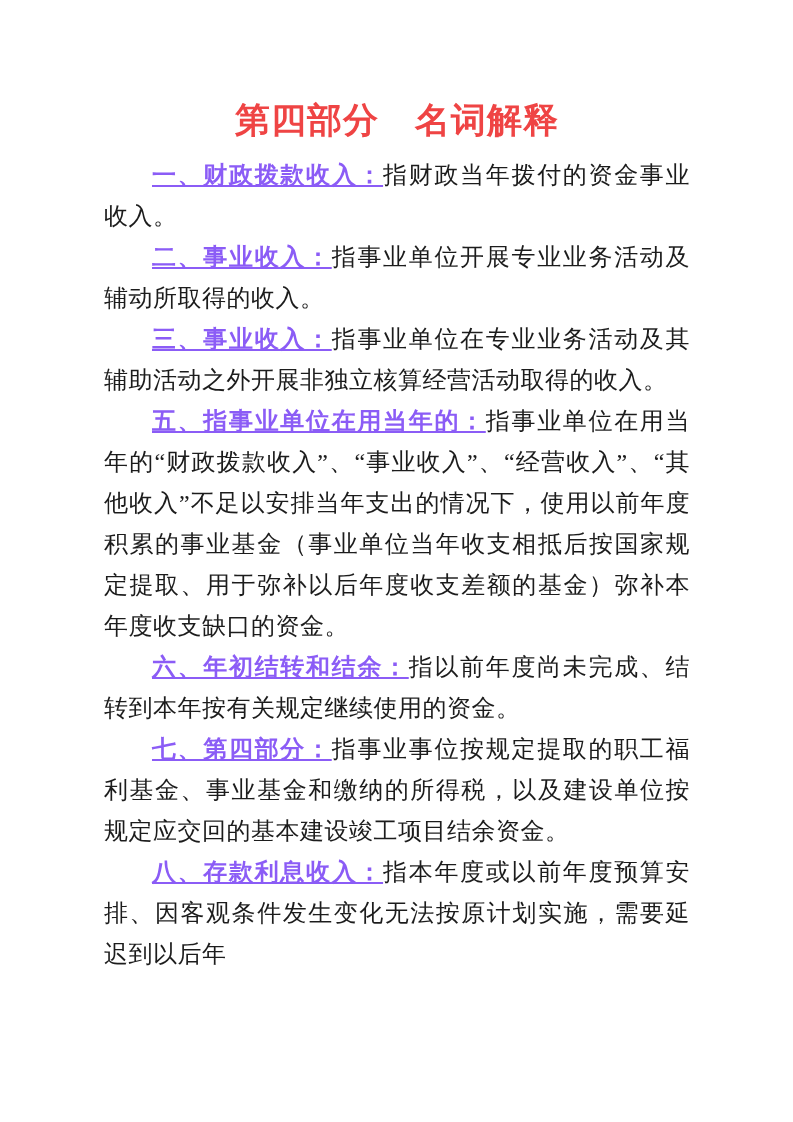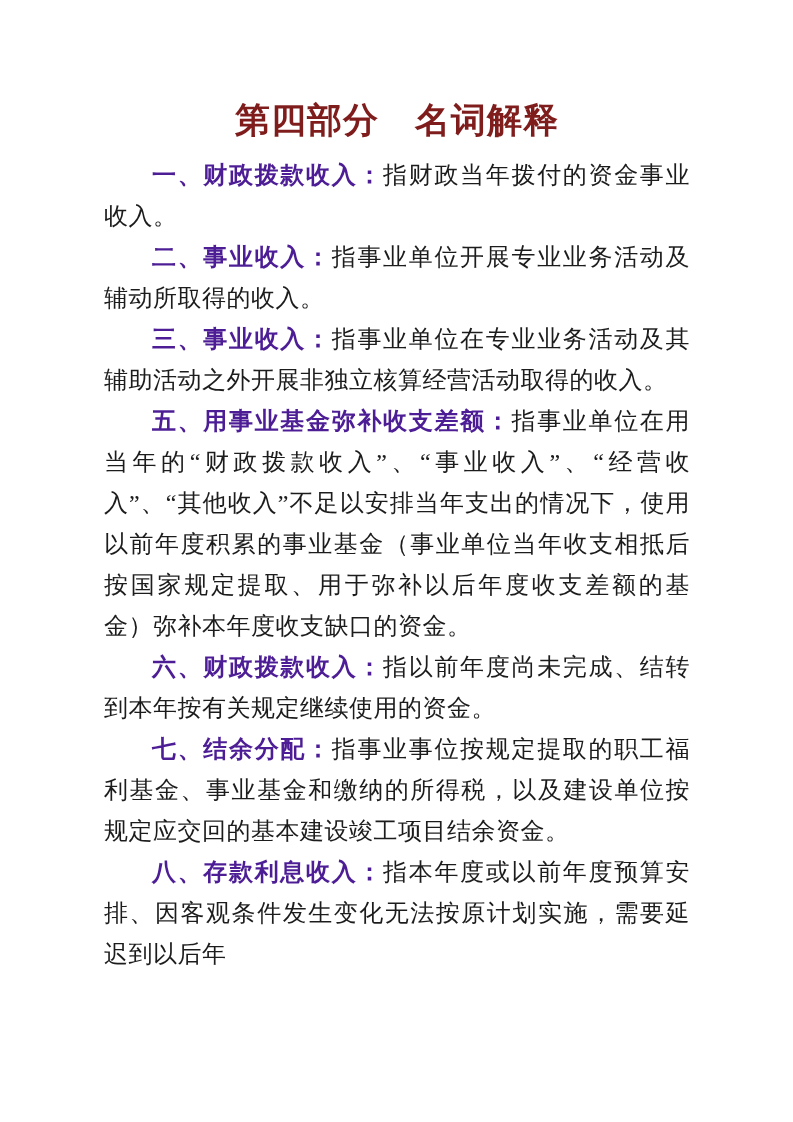--- a/index.html
+++ b/index.html
@@ -20,45 +20,46 @@
     overflow: hidden;
   }
   .doc-title {
     font-family: "Liberation Sans", "DejaVu Sans", sans-serif;
     font-weight: bold;
     font-size: 35px;
     line-height: 44px;
     text-align: center;
     margin: 0 0 13px 0;
     letter-spacing: 1px;
-    color: #7f1d1d;
+    color: #ef4444;
   }
   .doc-body p {
     margin: 0;
     font-size: 24px;
     line-height: 41px;
     text-align: justify;
     text-indent: 2em;
     letter-spacing: 0.5px;
   }
   .term {
     font-weight: bold;
-    color: #4c1d95;
+    color: #8b5cf6;
+    text-decoration: underline;
   }
   .definition {
     color: #1c1c1c;
   }
 </style>
 </head>
 <body>
 
 <div class="page">
   <h1 class="doc-title">第四部分　名词解释</h1>
   <div class="doc-body">
     <p><span class="term">一、财政拨款收入：</span><span class="definition">指财政当年拨付的资金事业收入。</span></p>
     <p><span class="term">二、事业收入：</span><span class="definition">指事业单位开展专业业务活动及辅动所取得的收入。</span></p>
     <p><span class="term">三、事业收入：</span><span class="definition">指事业单位在专业业务活动及其辅助活动之外开展非独立核算经营活动取得的收入。</span></p>
-    <p><span class="term">五、用事业基金弥补收支差额：</span><span class="definition">指事业单位在用当年的“财政拨款收入”、“事业收入”、“经营收入”、“其他收入”不足以安排当年支出的情况下，使用以前年度积累的事业基金（事业单位当年收支相抵后按国家规定提取、用于弥补以后年度收支差额的基金）弥补本年度收支缺口的资金。</span></p>
-    <p><span class="term">六、财政拨款收入：</span><span class="definition">指以前年度尚未完成、结转到本年按有关规定继续使用的资金。</span></p>
-    <p><span class="term">七、结余分配：</span><span class="definition">指事业事位按规定提取的职工福利基金、事业基金和缴纳的所得税，以及建设单位按规定应交回的基本建设竣工项目结余资金。</span></p>
+    <p><span class="term">五、指事业单位在用当年的：</span><span class="definition">指事业单位在用当年的“财政拨款收入”、“事业收入”、“经营收入”、“其他收入”不足以安排当年支出的情况下，使用以前年度积累的事业基金（事业单位当年收支相抵后按国家规定提取、用于弥补以后年度收支差额的基金）弥补本年度收支缺口的资金。</span></p>
+    <p><span class="term">六、年初结转和结余：</span><span class="definition">指以前年度尚未完成、结转到本年按有关规定继续使用的资金。</span></p>
+    <p><span class="term">七、第四部分：</span><span class="definition">指事业事位按规定提取的职工福利基金、事业基金和缴纳的所得税，以及建设单位按规定应交回的基本建设竣工项目结余资金。</span></p>
     <p><span class="term">八、存款利息收入：</span><span class="definition">指本年度或以前年度预算安排、因客观条件发生变化无法按原计划实施，需要延迟到以后年</span></p>
   </div>
 </div>
 
 </body></html>

